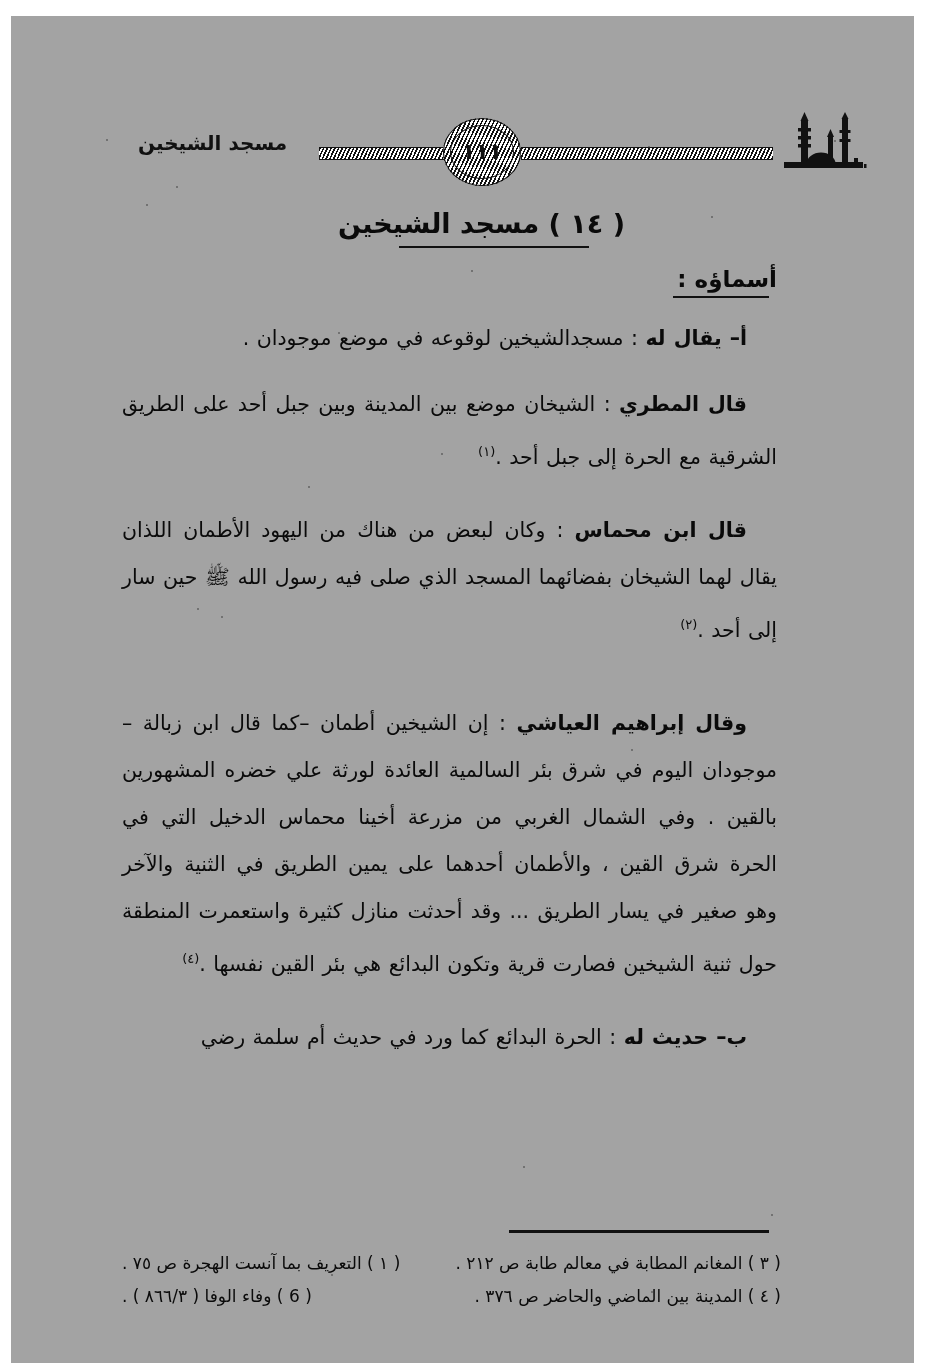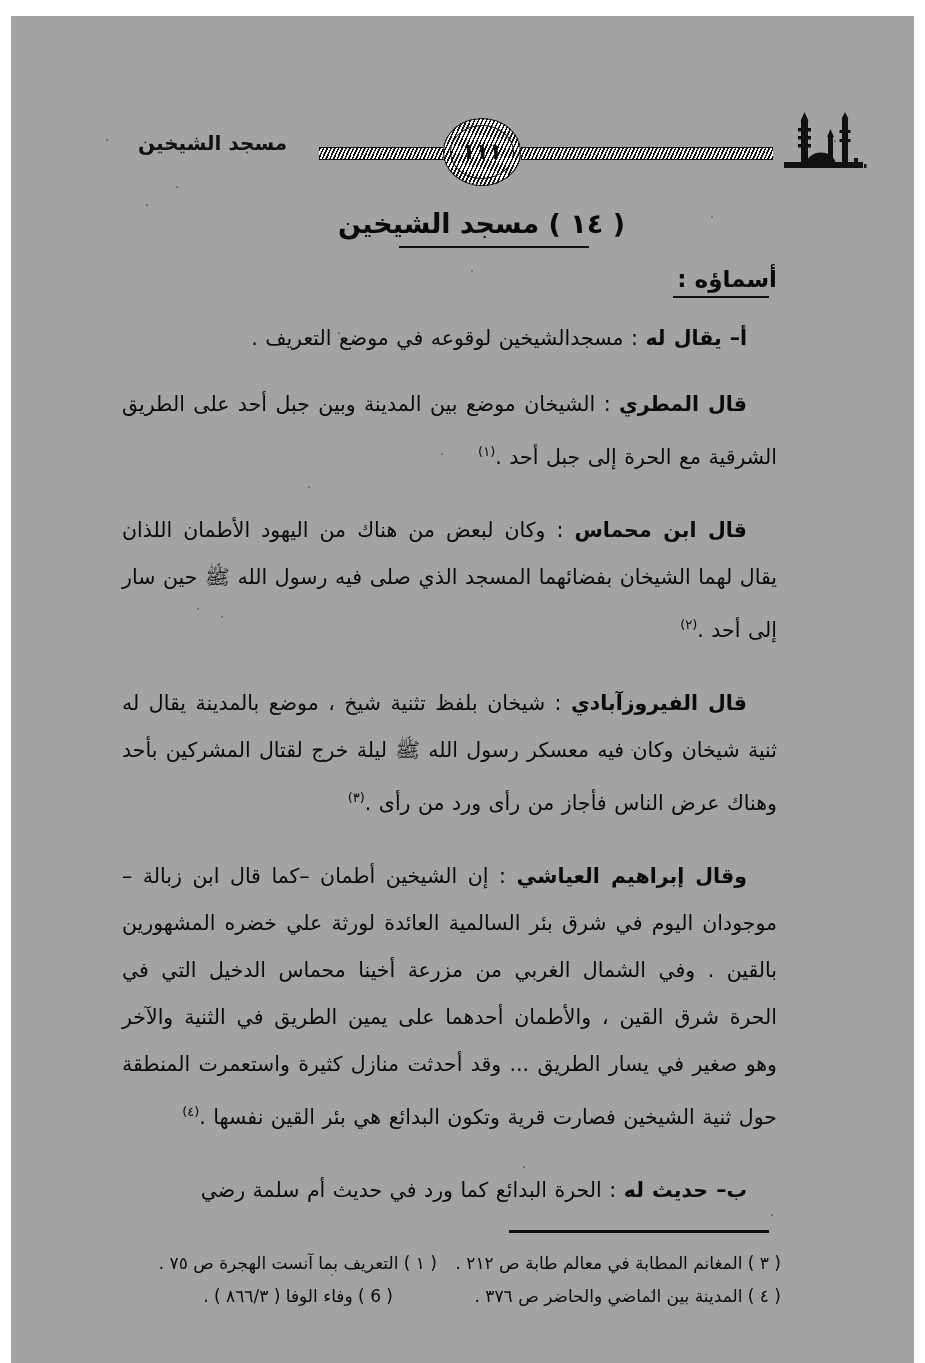--- a/index.html
+++ b/index.html
@@ -187,21 +187,21 @@
   .fn-cols {
     display: flex;
     flex-direction: row;
     justify-content: space-between;
     gap: 20px;
   }
   .fn-col {
     flex: 0 0 auto;
     width: 315px;
   }
-  .fn-col.right { text-align: right; }
+  .fn-col.right { text-align: left; }
   .fn-col.left  { text-align: right; }
   .fn-line {
     font-size: 17px;
     line-height: 33px;
     white-space: nowrap;
   }
   .fn-col.right .fn-line:nth-child(2) { padding-right: 44px; }
   .fn-col.left  .fn-line:nth-child(2) { padding-right: 0px; }
 
   
@@ -260,40 +260,37 @@
   <div class="body-area">
 
     <div class="sec-head">
       <span>أسماؤه :</span>
       <span class="hd-underline"></span>
     </div>
 
     <div class="gap-s"></div>
 
     <p class="para">
-      <span class="lead">أ– يقال له</span><span> : مسجدالشيخين لوقوعه في موضع التعريف .</span>
+      <span class="lead">أ– يقال له</span><span> : مسجدالشيخين لوقوعه في موضع موجودان .</span>
     </p>
 
     <div class="gap-s"></div>
 
     <p class="para">
       <span class="lead">قال المطري</span><span> : الشيخان موضع بين المدينة وبين جبل أحد على الطريق الشرقية مع الحرة إلى جبل أحد .</span><span class="fn-ref">(١)</span>
     </p>
 
     <div class="gap-m"></div>
 
     <p class="para">
       <span class="lead">قال ابن محماس</span><span> : وكان لبعض من هناك من اليهود الأطمان اللذان يقال لهما الشيخان بفضائهما المسجد الذي صلى فيه رسول الله ﷺ حين سار إلى أحد .</span><span class="fn-ref">(٢)</span>
     </p>
 
     <div class="gap-m"></div>
 
-    <p class="para">
-      <span class="lead">قال الفيروزآبادي</span><span> : شيخان بلفظ تثنية شيخ ، موضع بالمدينة يقال له ثنية شيخان وكان فيه معسكر رسول الله ﷺ ليلة خرج لقتال المشركين بأحد وهناك عرض الناس فأجاز من رأى ورد من رأى .</span><span class="fn-ref">(٣)</span>
-    </p>
 
     <div class="gap-m"></div>
 
     <p class="para">
       <span class="lead">وقال إبراهيم العياشي</span><span> : إن الشيخين أطمان –كما قال ابن زبالة – موجودان اليوم في شرق بئر السالمية العائدة لورثة علي خضره المشهورين بالقين . وفي الشمال الغربي من مزرعة أخينا محماس الدخيل التي في الحرة شرق القين ، والأطمان أحدهما على يمين الطريق في الثنية والآخر وهو صغير في يسار الطريق ... وقد أحدثت منازل كثيرة واستعمرت المنطقة حول ثنية الشيخين فصارت قرية وتكون البدائع هي بئر القين نفسها .</span><span class="fn-ref">(٤)</span>
     </p>
 
     <div class="gap-m"></div>
 
     <p class="para">

